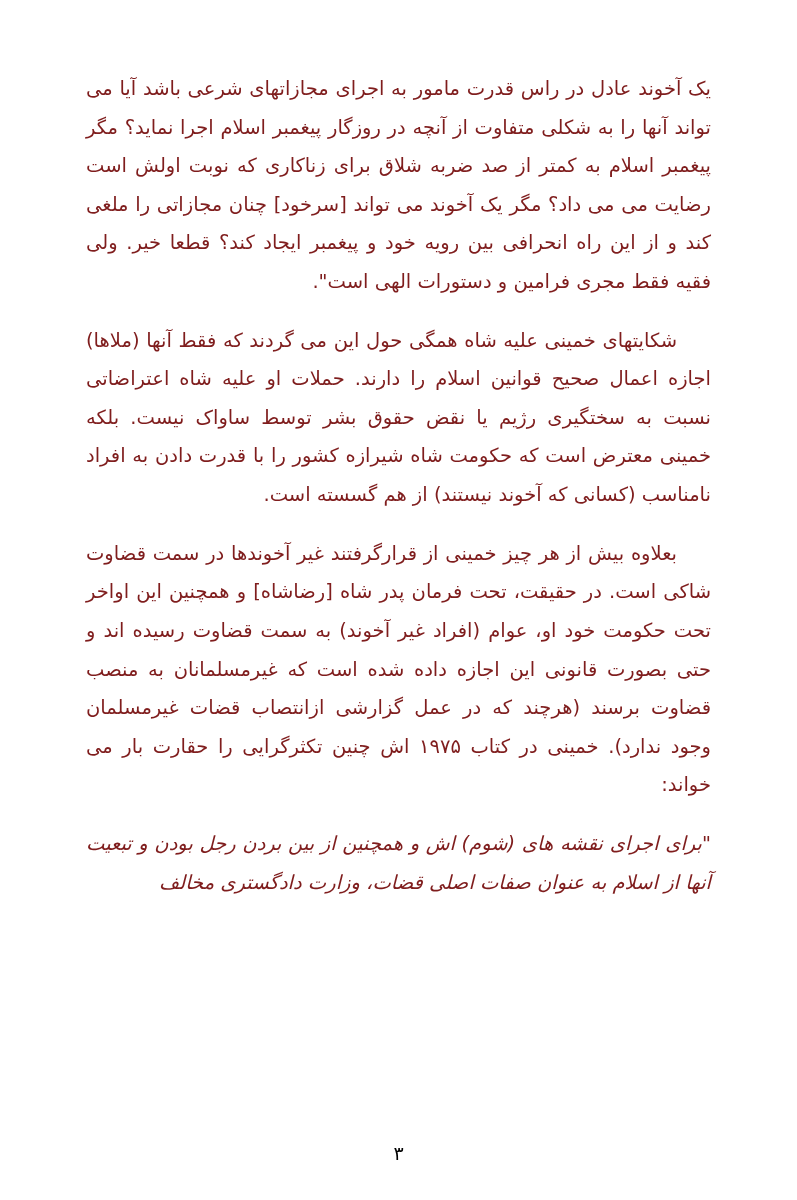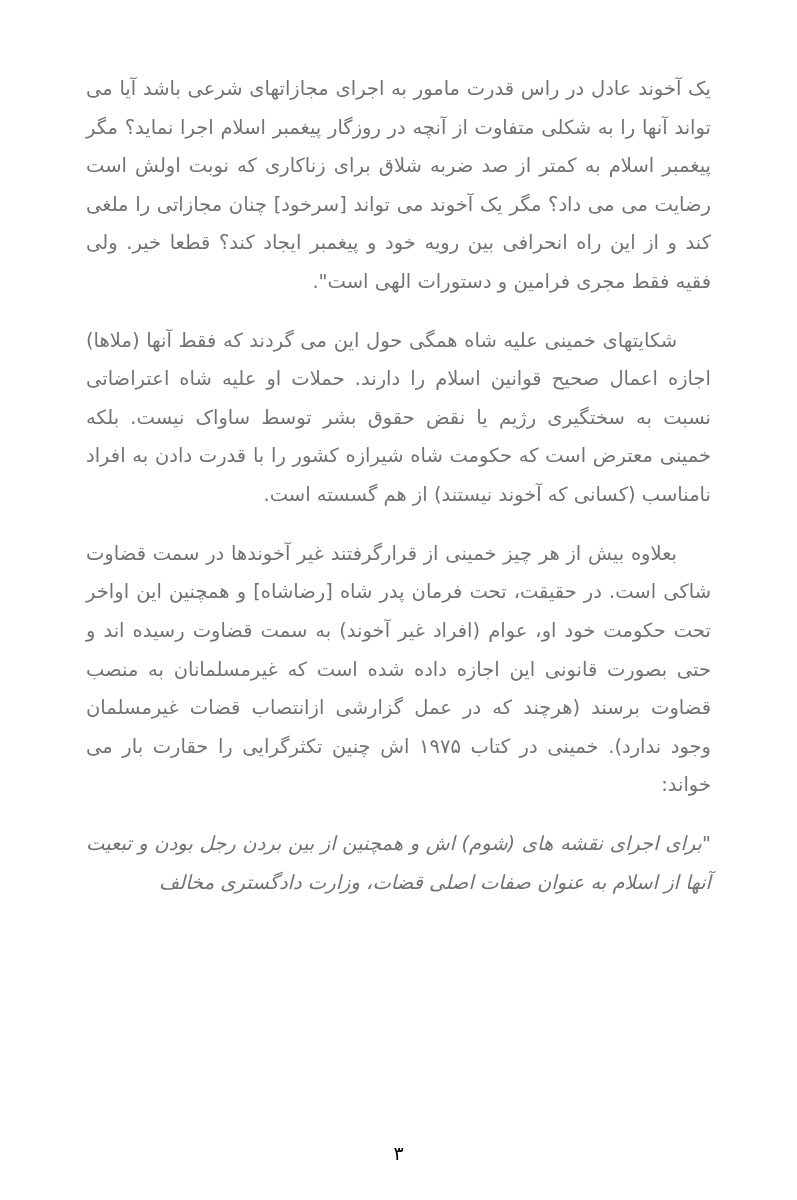--- a/index.html
+++ b/index.html
@@ -17,21 +17,21 @@
     font-family: "DejaVu Sans", "Liberation Sans", sans-serif;
     color: #000000;
     overflow: hidden;
   }
   .body-text {
     direction: rtl;
     text-align: justify;
     text-justify: inter-word;
     font-size: 19.5px;
     line-height: 1.98;
-    color: #737373;
+    color: #7f1d1d;
   }
   .para {
     margin: 0 0 20px 0;
     direction: rtl;
     text-align: justify;
     font-size: 19.5px;
     line-height: 1.98;
   }
   .para.indent {
     text-indent: 34px;

